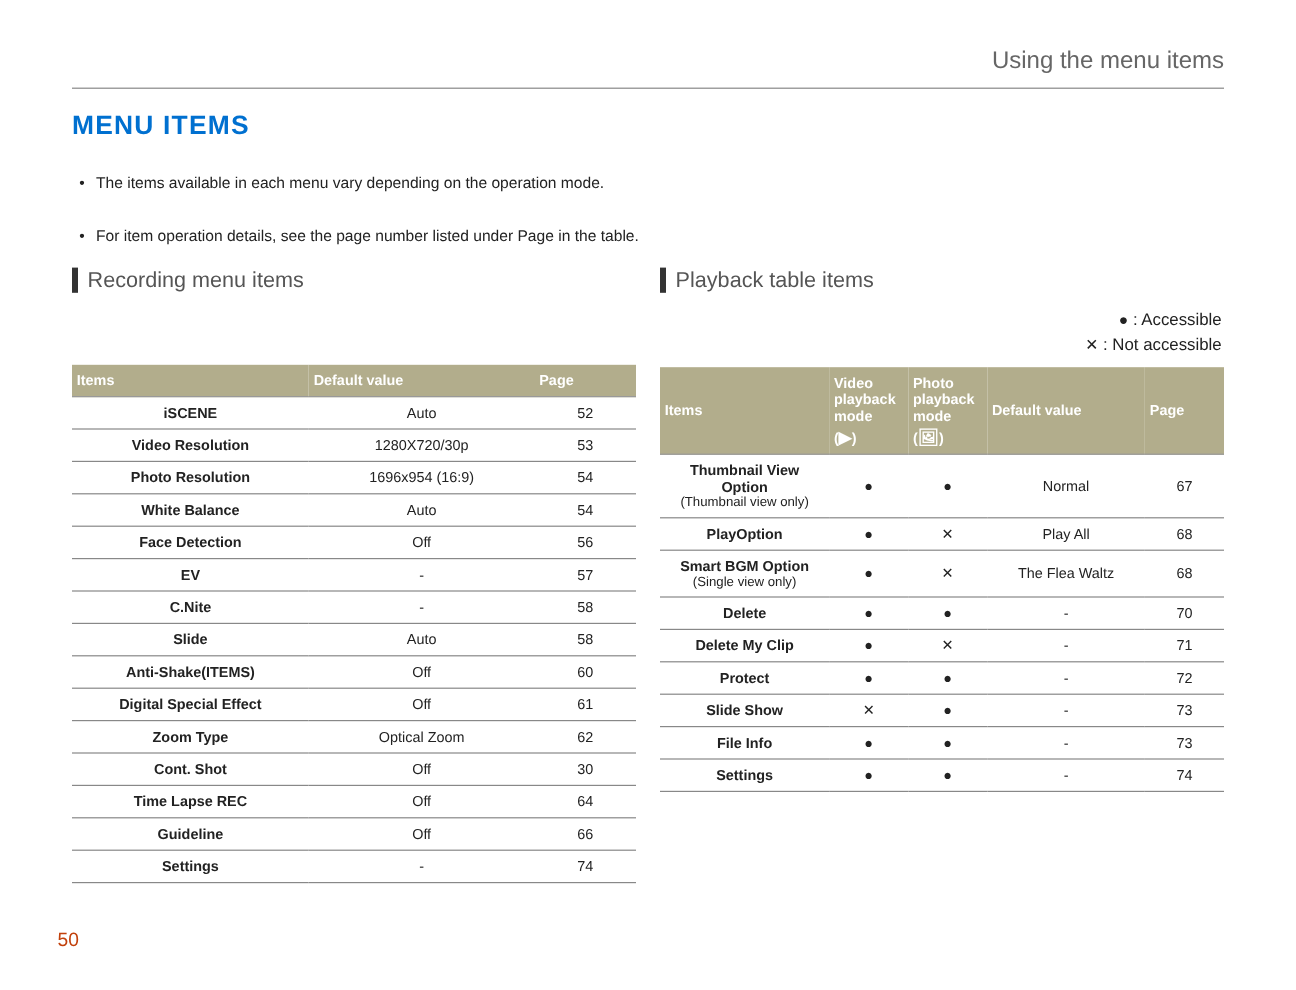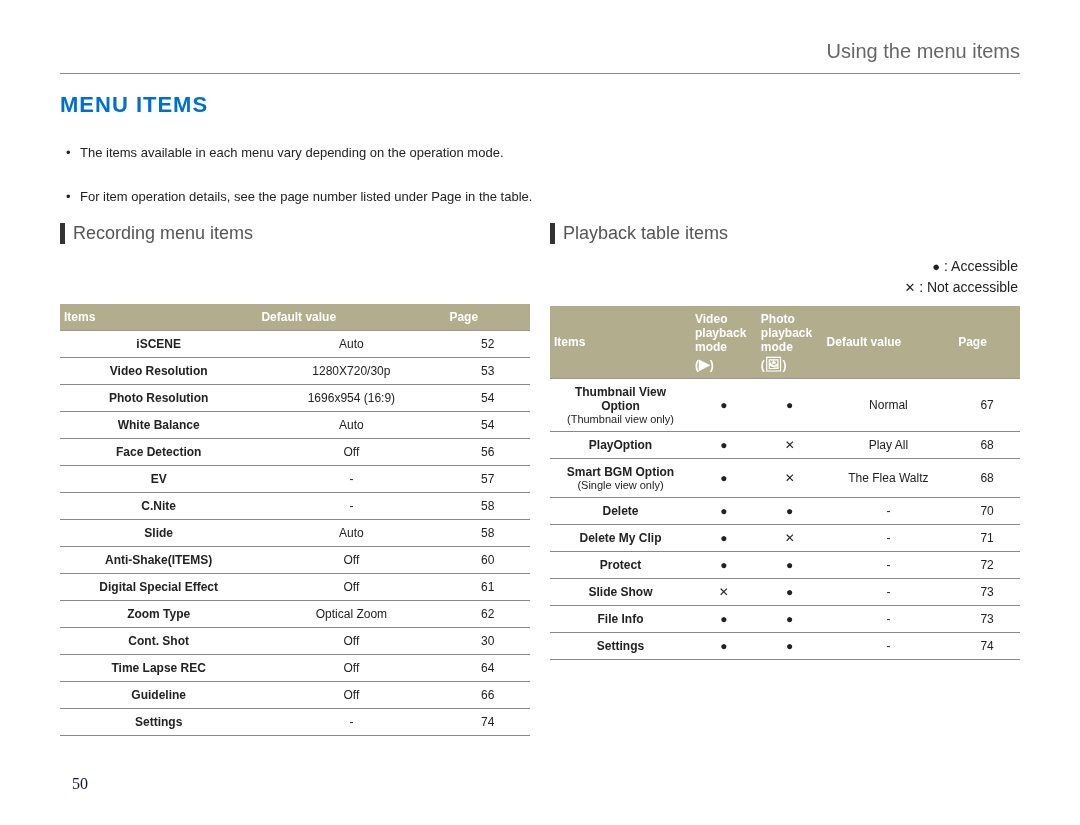--- a/index.html
+++ b/index.html
@@ -97,25 +97,24 @@
   }
   td.item-name { font-weight: bold; }
   .sub-note { display:block; font-weight: normal; font-size: 11px; }
   .mode-icon {
     display: inline-block;
     margin-top: 2px;
     font-size: 14px;
   }
   .page-number {
     position: absolute;
-    left: 72px;
+    left: 48px;
     bottom: 32px;
     font-size: 16px;
-    color: #0f172a;
-    font-family: Liberation Serif, serif;
+    color: #c2410c;
   }
   .dot, .cross {
     font-size: 13px;
   }
 </style>
 </head>
 <body>
 
 <div class="page">
 

